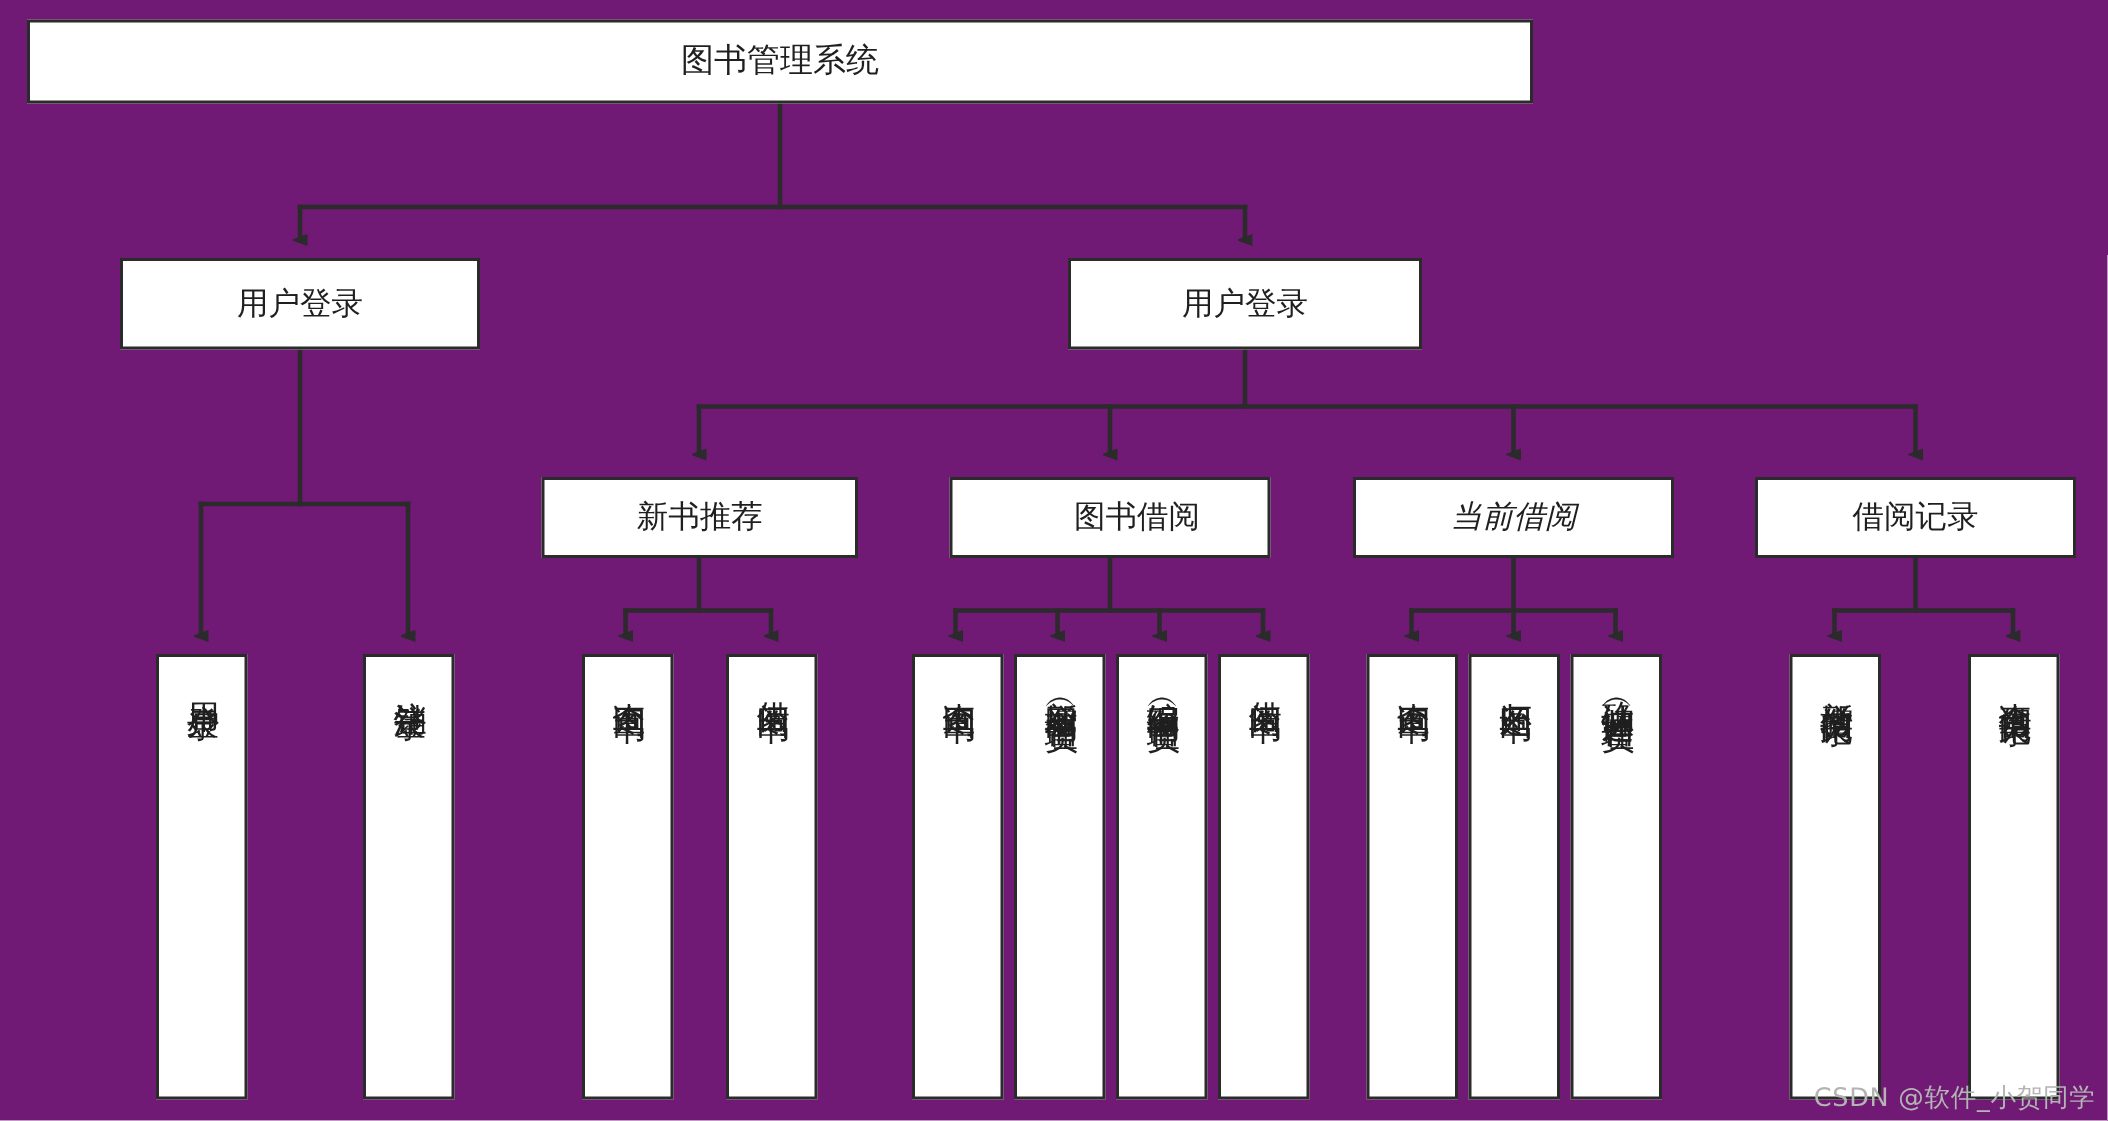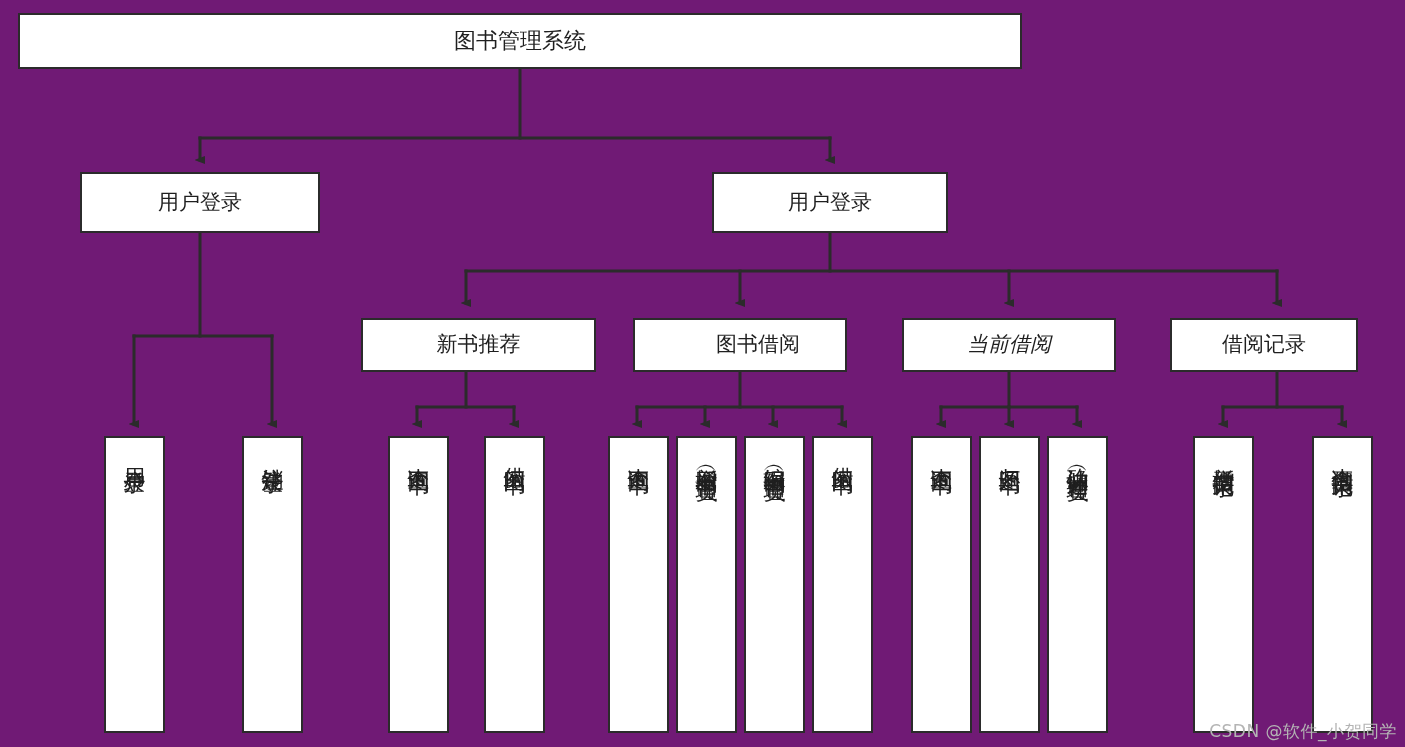--- a/index.html
+++ b/index.html
@@ -134,30 +134,30 @@
     <span class="label">图书管理系统</span>
   </div>
 
   <div class="node horiz" style="left:80px; top:172px; width:240px; height:61px;">
     <span class="label">用户登录</span>
   </div>
   <div class="node horiz" style="left:712px; top:172px; width:236px; height:61px;">
     <span class="label">用户登录</span>
   </div>
 
-  <div class="node horiz" style="left:361px; top:318px; width:235px; height:54px;">
+  <div class="node horiz" style="left:361px; top:318px; width:211px; height:54px;">
     <span class="label">新书推荐</span>
   </div>
   <div class="node horiz" style="left:633px; top:318px; width:214px; height:54px;padding-left:36px;">
     <span class="label">图书借阅</span>
   </div>
   <div class="node horiz" style="left:902px; top:318px; width:214px; height:54px;font-style:italic;">
     <span class="label">当前借阅</span>
   </div>
-  <div class="node horiz" style="left:1170px; top:318px; width:188px; height:54px;">
+  <div class="node horiz" style="left:1170px; top:318px; width:214px; height:54px;">
     <span class="label">借阅记录</span>
   </div>
 
   <div class="node vert" style="left:104px; top:436px; width:61px; height:297px;">
     <span class="label">用户登录</span>
   </div>
   <div class="node vert" style="left:242px; top:436px; width:61px; height:297px;">
     <span class="label">注销登录</span>
   </div>
 

